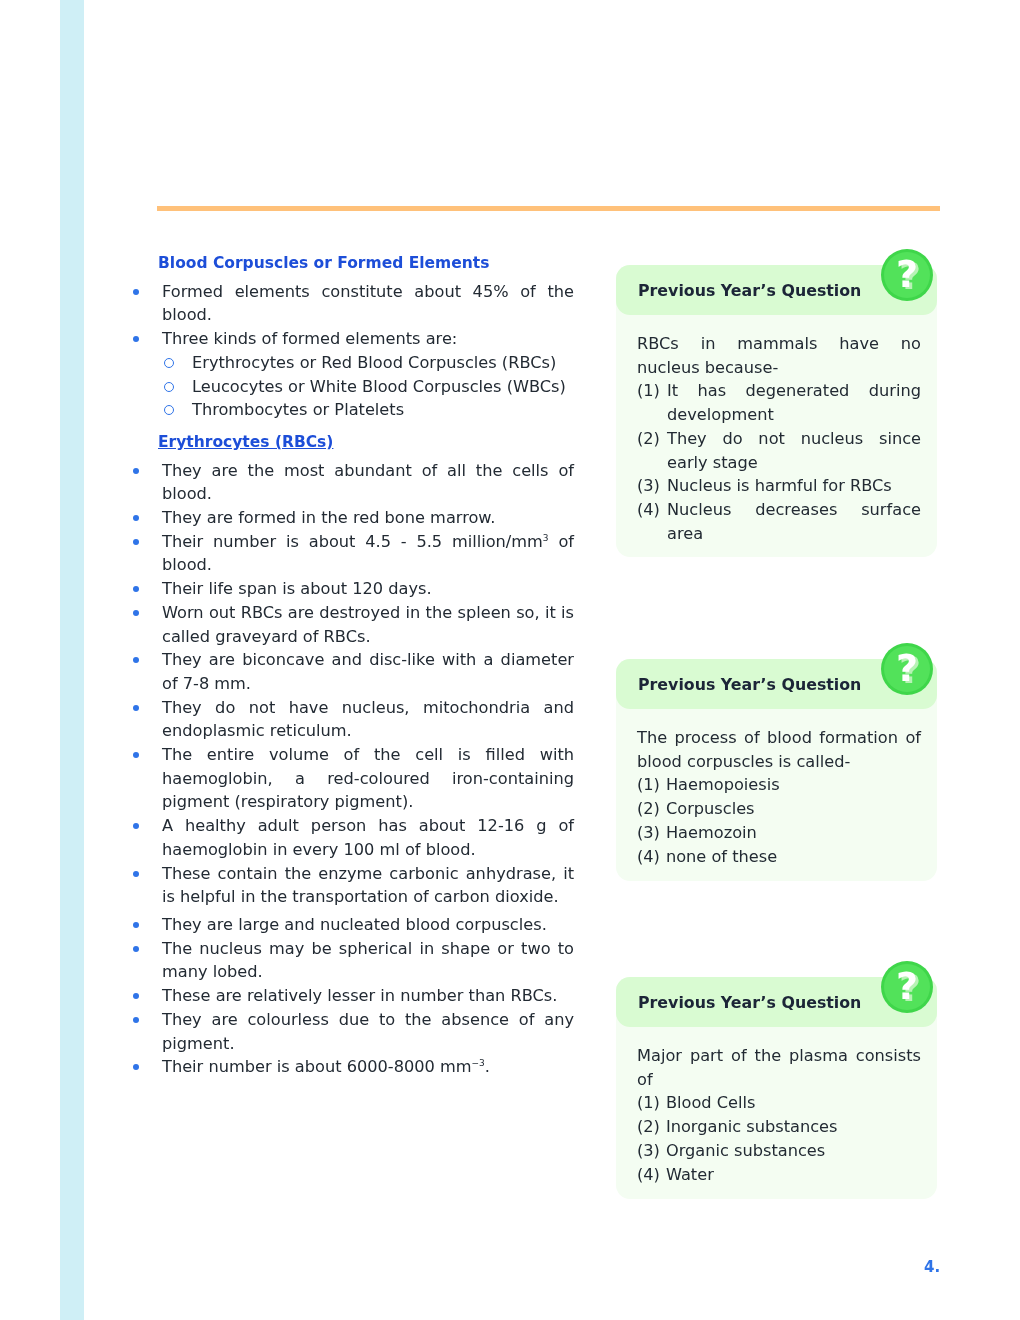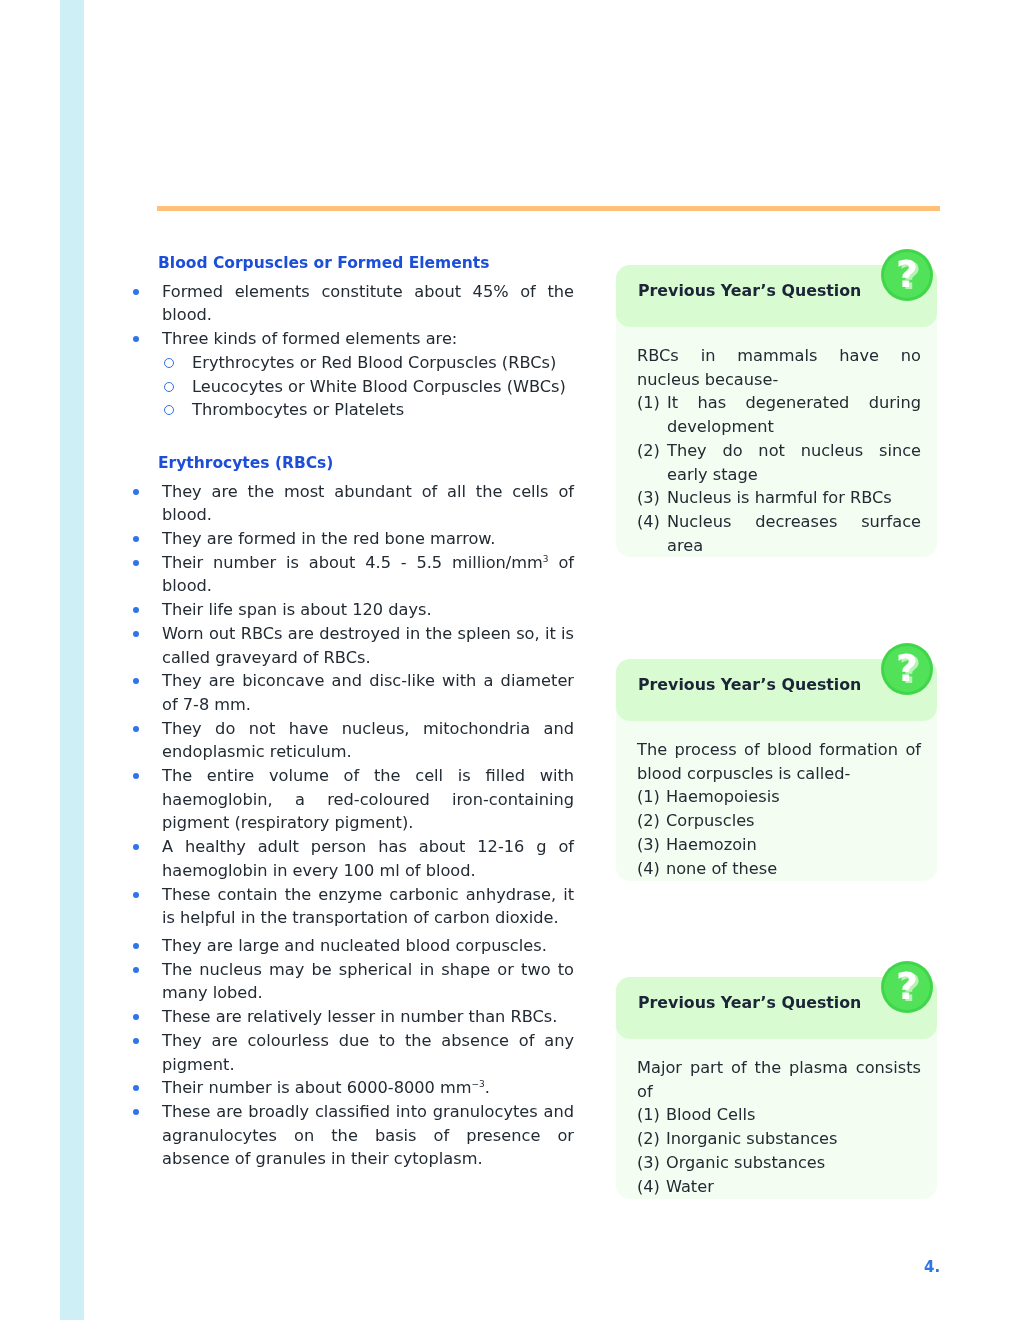--- a/index.html
+++ b/index.html
@@ -2,30 +2,30 @@
 <html><head>
 <meta charset="utf-8">
 <style>
   html,body{margin:0;padding:0;}
   body{width:1020px;height:1320px;background:#ffffff;position:relative;overflow:hidden;
        font-family:"DejaVu Sans","Liberation Sans",sans-serif;color:#222a33;}
   .side-strip{position:absolute;left:60px;top:0;width:24px;height:1320px;background:#cfeff6;}
   .top-rule{position:absolute;left:157px;top:206px;width:783px;height:5px;background:#ffc17a;}
   .left-col{position:absolute;left:126px;top:252px;width:452px;font-size:16.2px;line-height:23.7px;}
   .heading{color:#1d4ed8;font-weight:bold;font-size:15.5px;padding-left:32px;margin:0;}
-  .heading.spaced{margin-top:30px;}
+  .heading.spaced{margin-top:9px;text-decoration:underline;}
   ul.bul{list-style:none;margin:4px;padding:0;}
   ul.bul > li{position:relative;padding-left:32px;text-align:justify;}
   ul.bul > li::before{content:"";position:absolute;left:3px;top:9px;width:6px;height:6px;border-radius:50%;background:#2f74e8;}
   ul.sub{list-style:none;margin:0;padding:0;}
   ul.sub > li{position:relative;padding-left:30px;}
   ul.sub > li::before{content:"";position:absolute;left:2px;top:7px;width:8px;height:8px;border-radius:50%;border:1.5px solid #2f74e8;}
   sup{font-size:9px;vertical-align:super;line-height:0;}
   .pyq{position:absolute;left:616px;width:321px;background:#f4fdf2;border-radius:14px;}
-  .pyq-head{height:62px;background:#d9fbd2;border-radius:14px;position:relative;}
+  .pyq-head{height:50px;background:#d9fbd2;border-radius:14px;position:relative;}
   .pyq-title{position:absolute;left:22px;top:16px;font-weight:bold;font-size:15.8px;color:#1c2537;}
   .qicon{position:absolute;right:4px;top:-16px;width:52px;height:52px;}
   .pyq-body{padding:17px 16px 12px 21px;font-size:16.2px;line-height:23.7px;}
   .qtext{text-align:justify;}
   .opt{display:flex;}
   .opt .num{width:30px;flex:none;}
   .opt .txt{flex:1;text-align:justify;}
   .opt.simple .num{width:auto;margin-right:6px;}
   .page-num{position:absolute;left:924px;top:1258px;color:#2f74e8;font-weight:bold;font-size:15px;}
 </style>
@@ -63,21 +63,20 @@
     <li>A healthy adult person has about 12-16 g of haemoglobin in every 100 ml of blood.</li>
     <li>These contain the enzyme carbonic anhydrase, it is helpful in the transportation of carbon dioxide.</li>
   </ul>
 
   <ul class="bul">
     <li>They are large and nucleated blood corpuscles.</li>
     <li>The nucleus may be spherical in shape or two to many lobed.</li>
     <li>These are relatively lesser in number than RBCs.</li>
     <li>They are colourless due to the absence of any pigment.</li>
     <li><span>Their number is about 6000-8000 mm</span><sup>−3</sup><span>.</span></li>
-    <li>These are broadly classified into granulocytes and agranulocytes on the basis of presence or absence of granules in their cytoplasm.</li>
   </ul>
 </div>
 
 <div class="pyq" style="top:265px;height:292px;">
   <div class="pyq-head">
     <span class="pyq-title">Previous Year’s Question</span>
     <svg class="qicon" viewBox="0 0 52 52">
       <circle cx="26" cy="26" r="26" fill="#3fd64a"></circle>
       <circle cx="26" cy="26" r="23" fill="#52e25a"></circle>
       <text x="29" y="40" text-anchor="middle" font-family="DejaVu Sans, sans-serif" font-weight="bold" font-size="38" fill="#b8f2b6">?</text>

